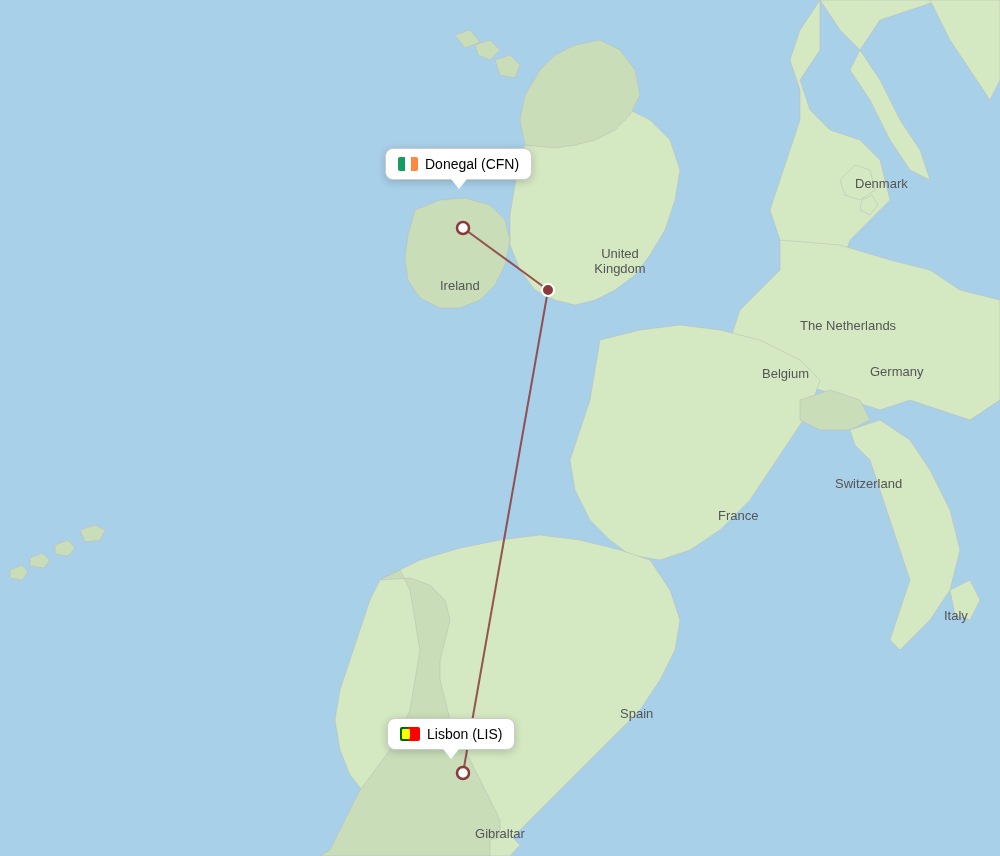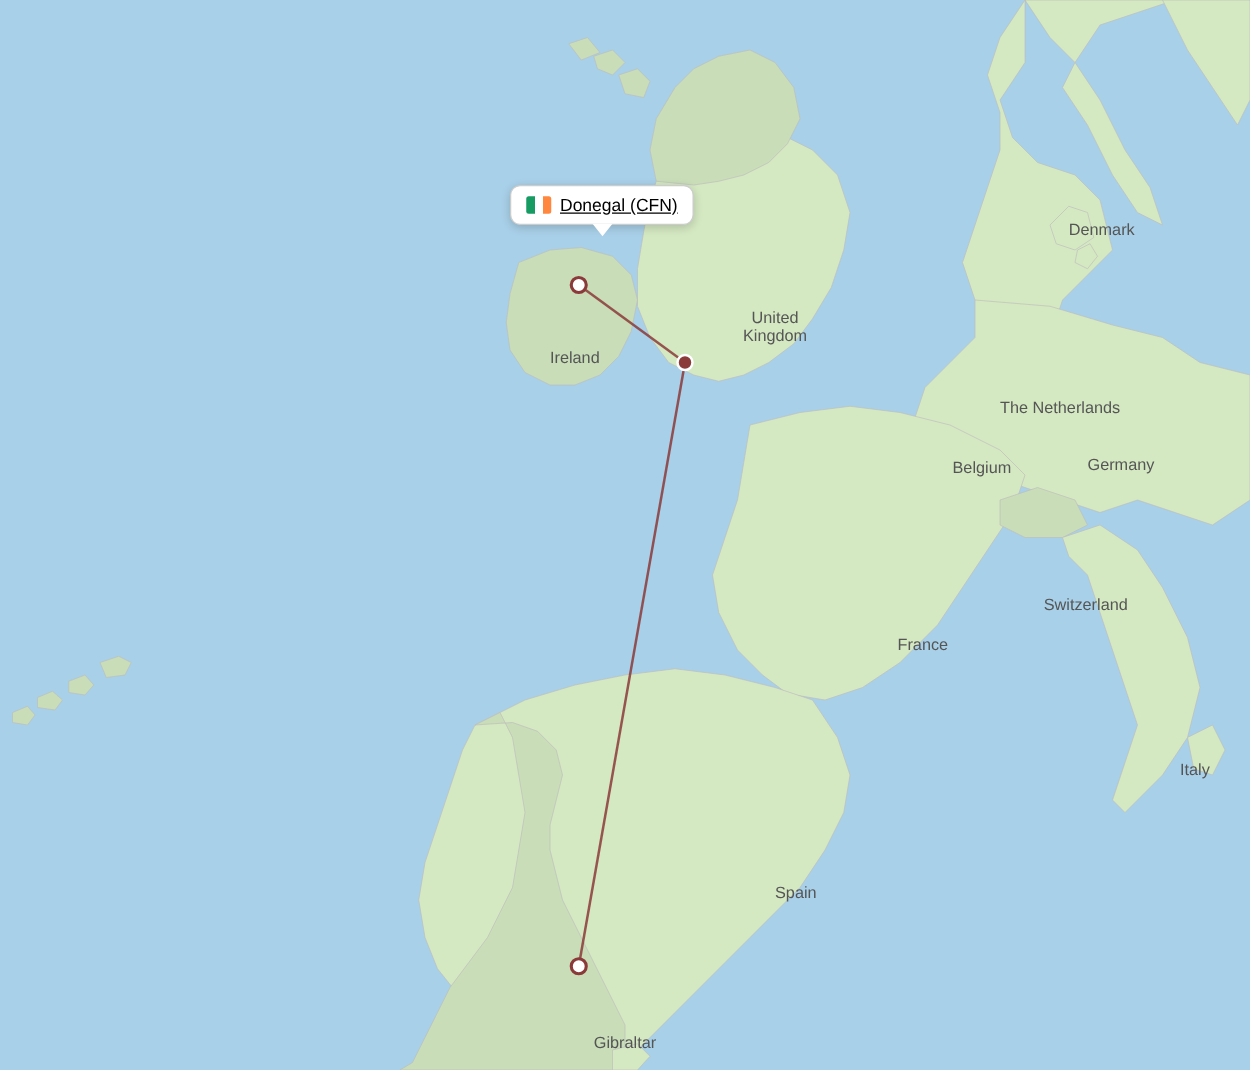--- a/index.html
+++ b/index.html
@@ -139,18 +139,24 @@
     <text x="800" y="330" fill="#555" font-size="13" font-family="Arial">The Netherlands</text>
     <text x="762" y="378" fill="#555" font-size="13" font-family="Arial">Belgium</text>
     <text x="870" y="376" fill="#555" font-size="13" font-family="Arial">Germany</text>
     <text x="718" y="520" fill="#555" font-size="13" font-family="Arial">France</text>
     <text x="835" y="488" fill="#555" font-size="13" font-family="Arial">Switzerland</text>
     <text x="620" y="718" fill="#555" font-size="13" font-family="Arial">Spain</text>
     <text x="944" y="620" fill="#555" font-size="13" font-family="Arial">Italy</text>
     <text x="500" y="838" fill="#555" font-size="13" font-family="Arial" text-anchor="middle">Gibraltar</text>
   </svg>
 
-  <div class="tooltip" style="top: 148px; left: 408px; text-decoration: underline;">
+  <div class="tooltip" style="top: 148px; left: 385px;">
     <span class="flag flag-ie"></span>
     <span>Donegal (CFN)</span>
   </div>
 
+  <div class="tooltip" style="top: 718px; left: 387px;">
+    <span class="flag flag-pt">
+      <span class="flag-pt-shield"></span>
+    </span>
+    <span>Lisbon (LIS)</span>
+  </div>
 </div>
 
 </body></html>

